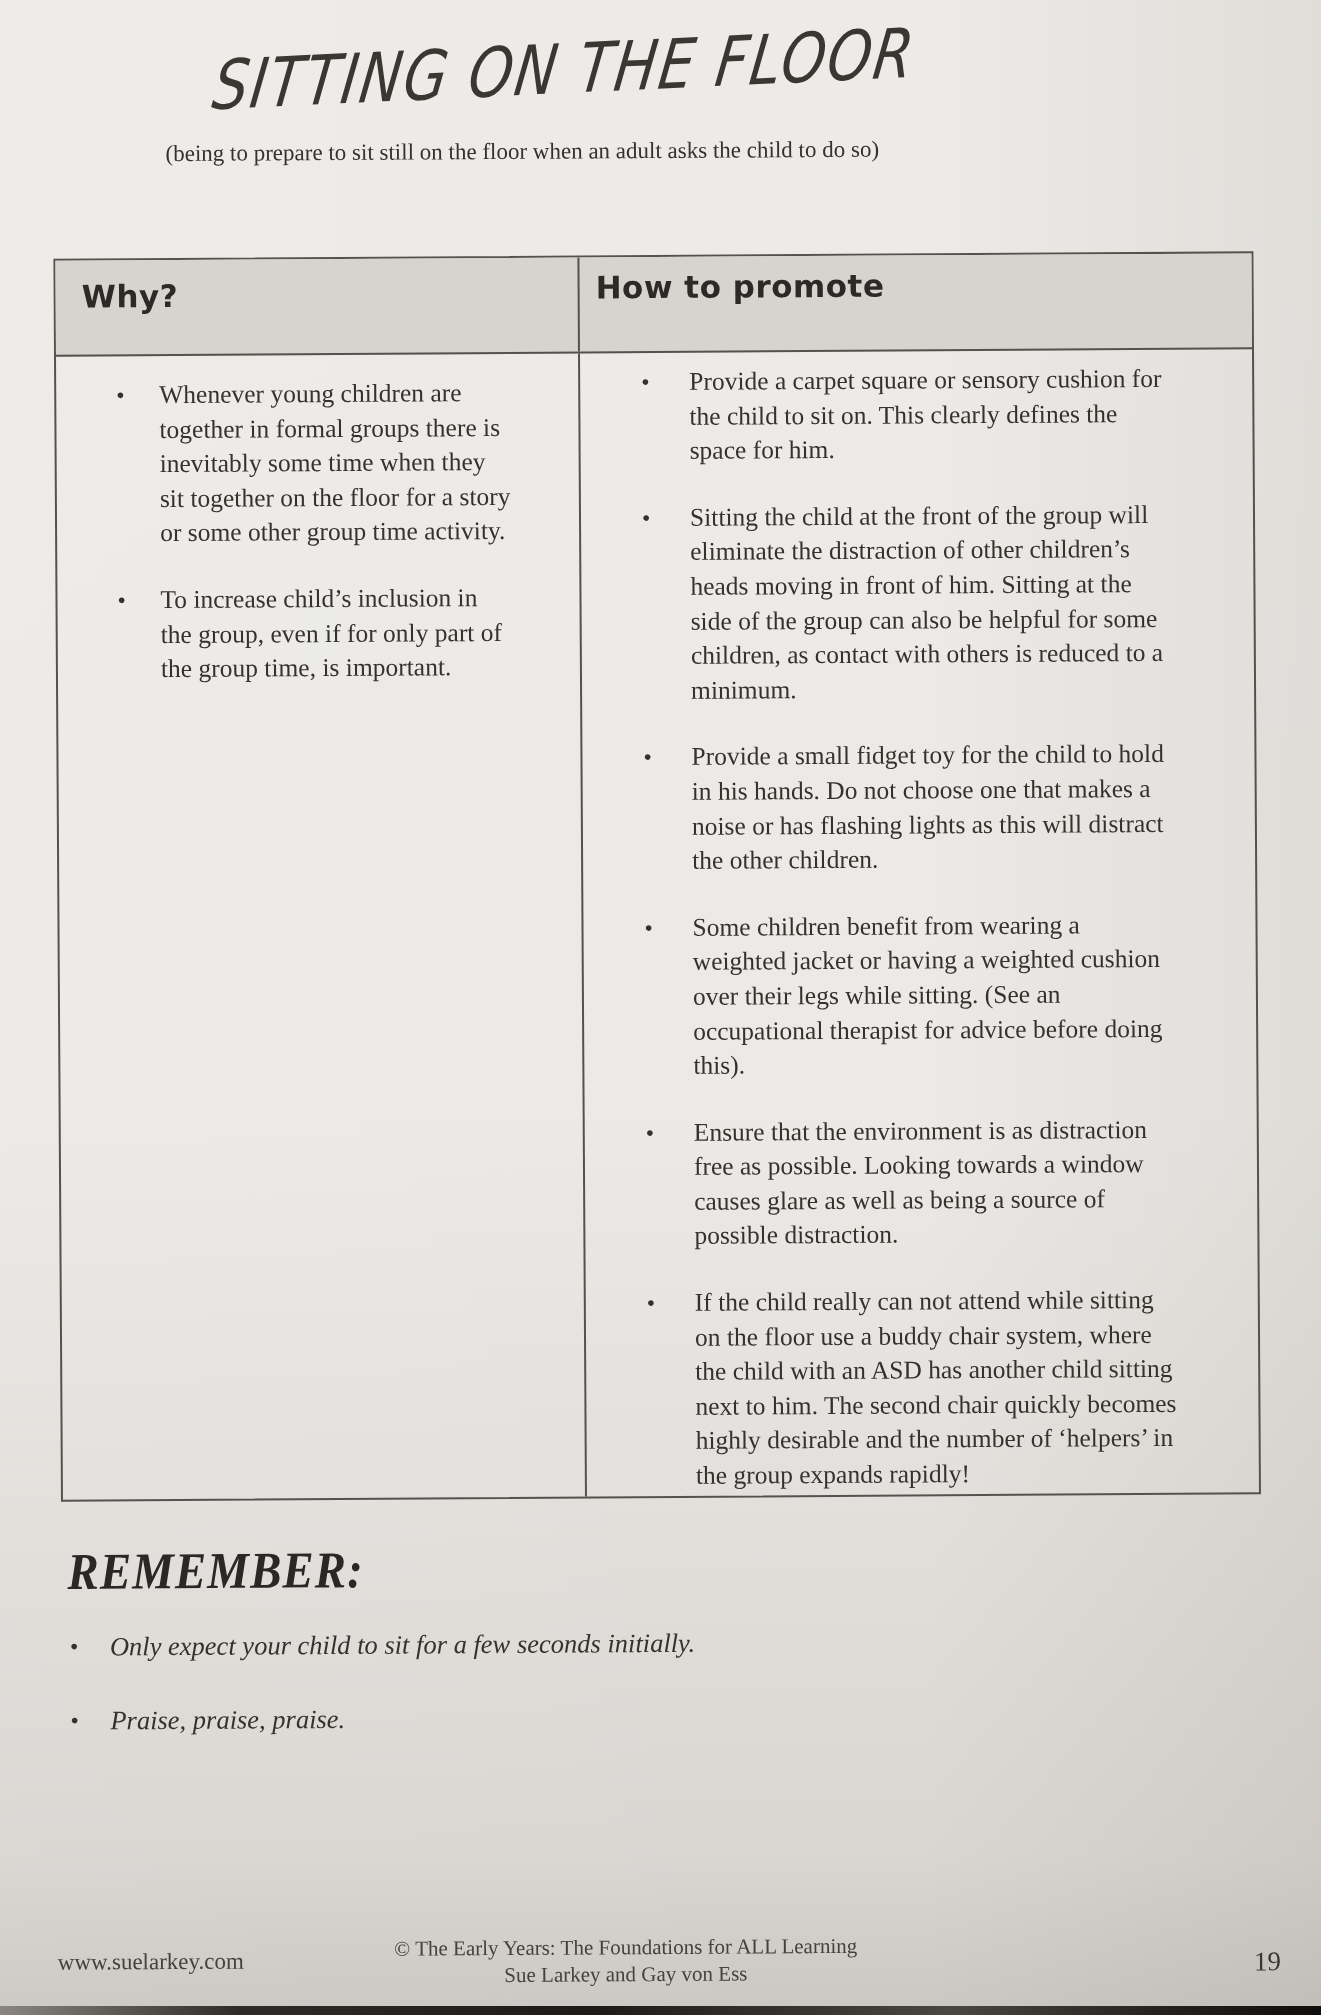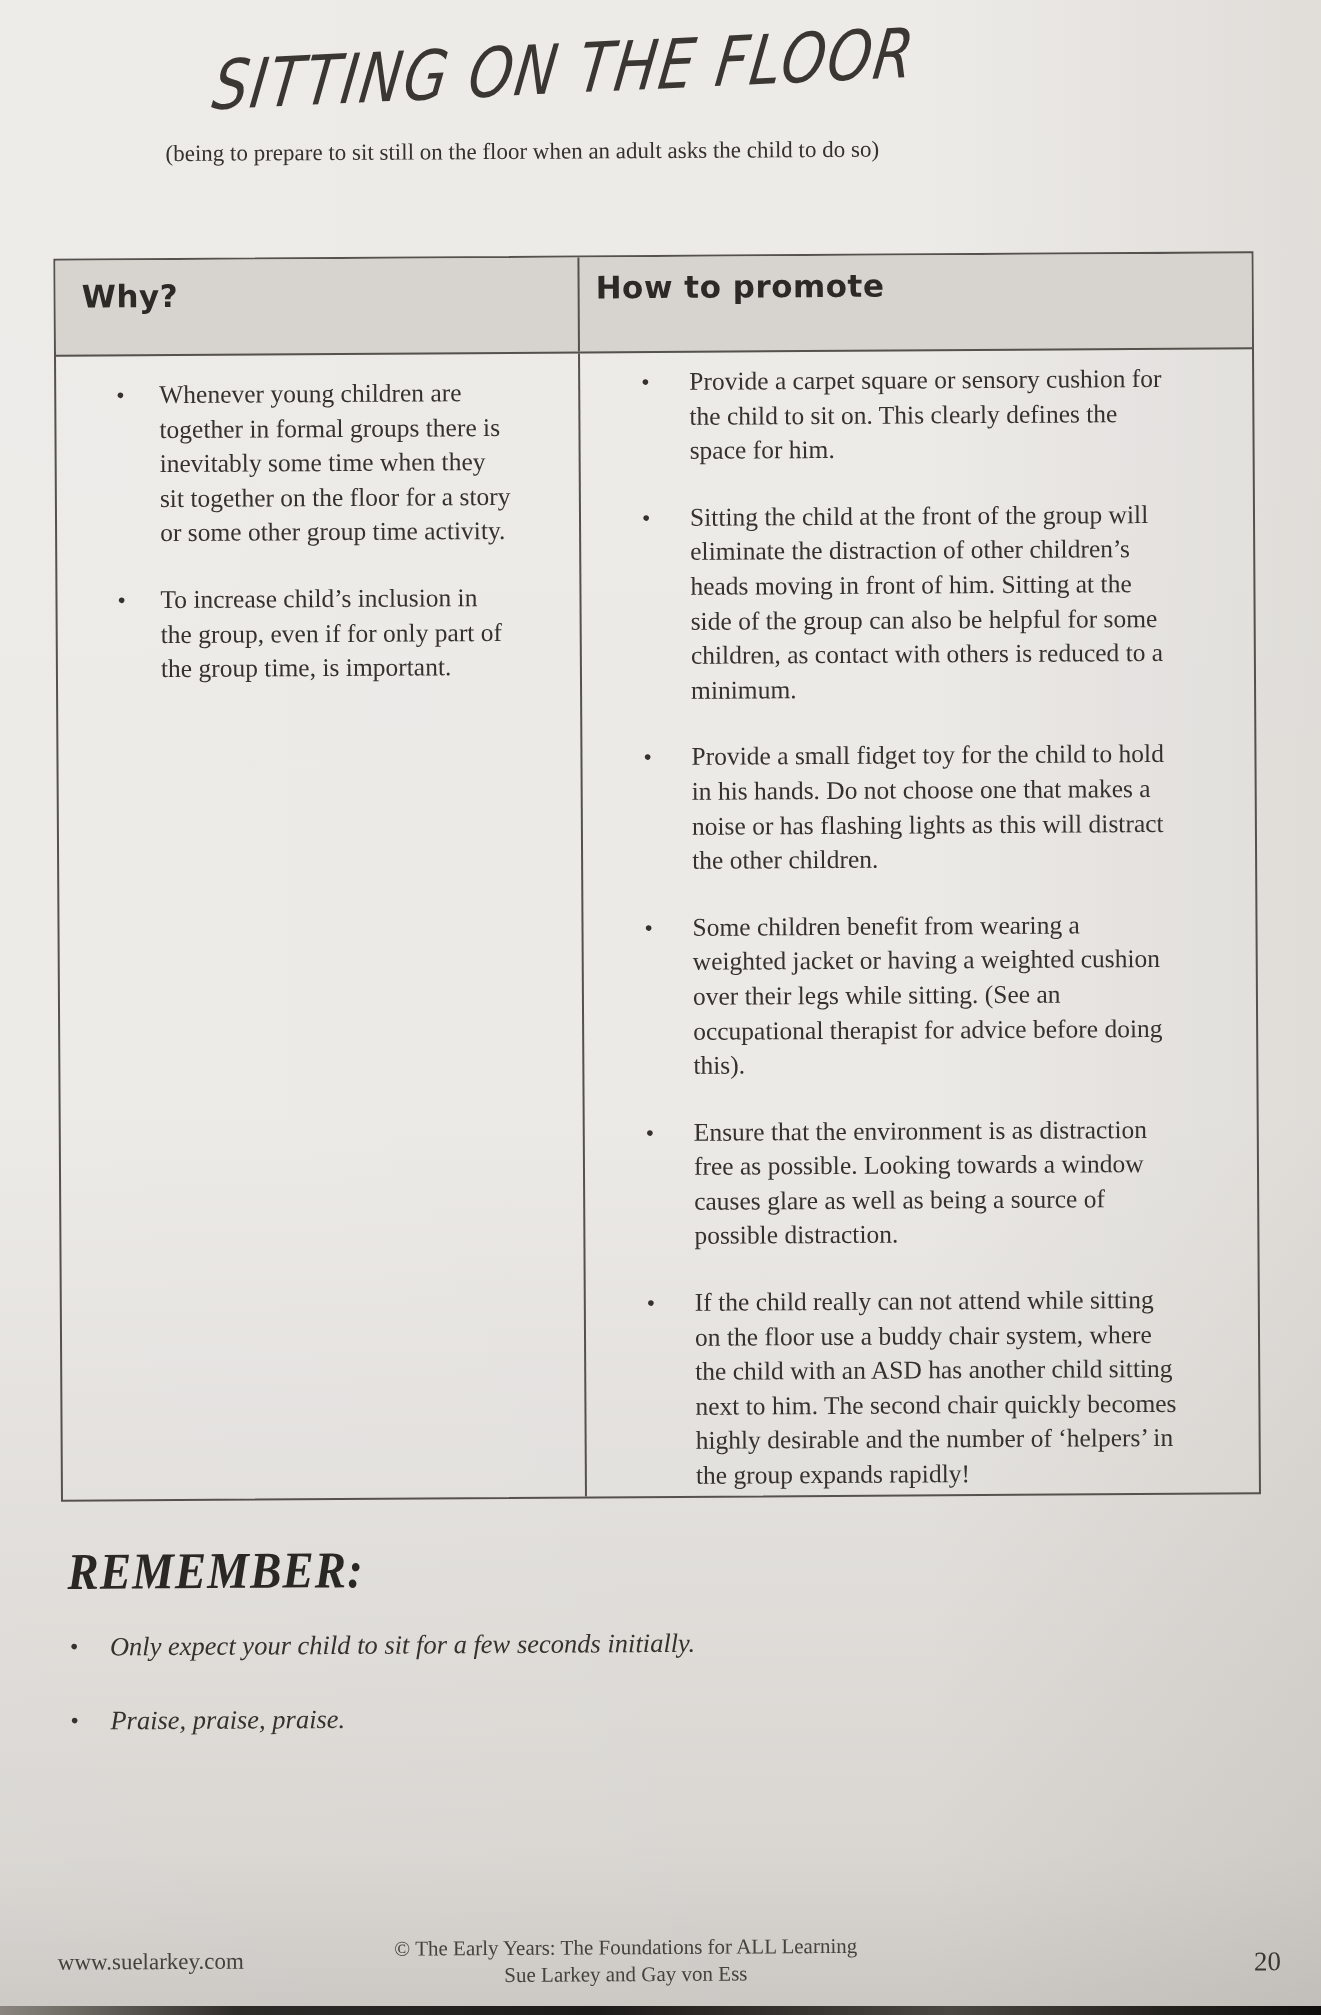--- a/index.html
+++ b/index.html
@@ -176,18 +176,18 @@
         <span class="btext">Praise, praise, praise.</span>
       </div>
     </div>
 
     <div class="footer">
       <div class="website">www.suelarkey.com</div>
       <div class="copyright">
         <div>© The Early Years: The Foundations for ALL Learning</div>
         <div>Sue Larkey and Gay von Ess</div>
       </div>
-      <div class="pagenum">20</div>
+      <div class="pagenum">19</div>
     </div>
 
   </div>
   <div class="bottom-edge"></div>
 </div>
 
 </body></html>

